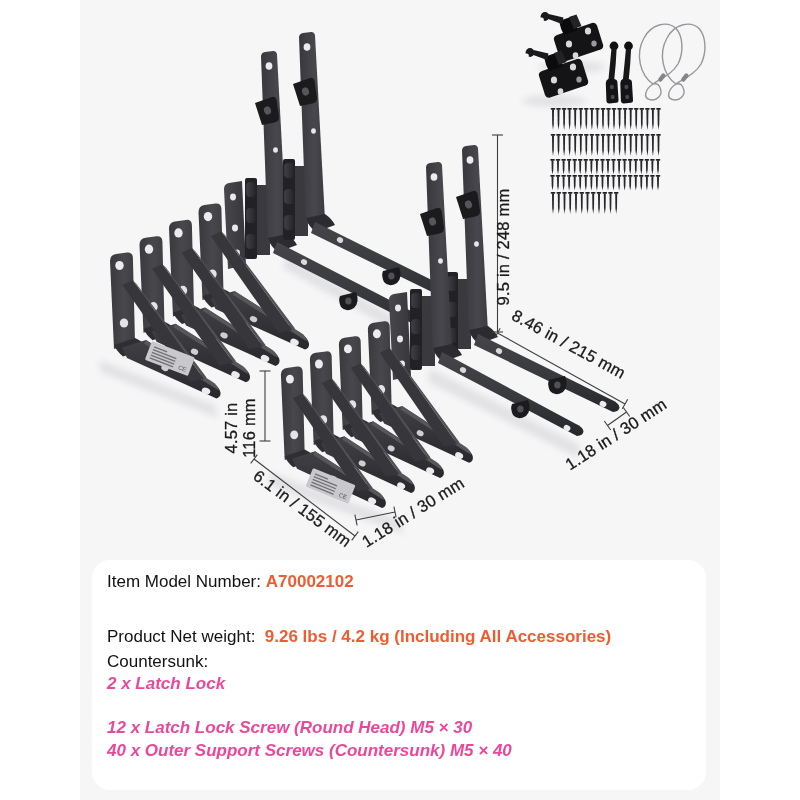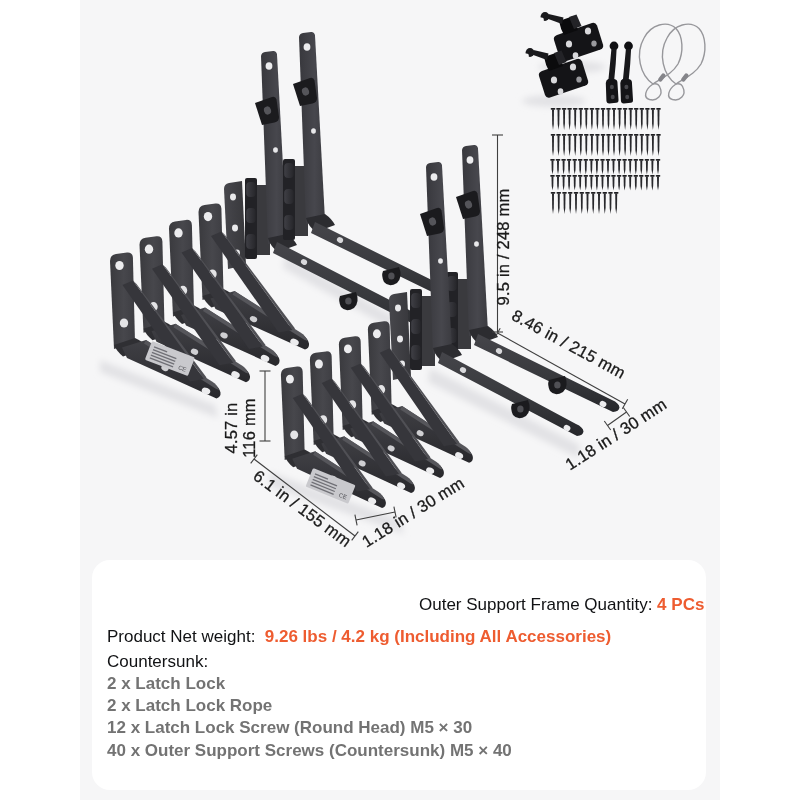--- a/index.html
+++ b/index.html
@@ -1,21 +1,21 @@
 <!DOCTYPE html>
 <html><head><meta charset="utf-8">
 <style>
 html,body{margin:0;padding:0;width:800px;height:800px;background:#ffffff;overflow:hidden;}
 body{font-family:"Liberation Sans",sans-serif;}
 #panel{position:absolute;left:80px;top:0;width:640px;height:800px;background:#f6f6f7;}
 #art{position:absolute;left:0;top:0;}
 #spec{position:absolute;left:92px;top:560px;width:614px;height:230px;background:#ffffff;border-radius:18px;}
 .r{position:absolute;white-space:nowrap;font-size:17px;color:#111214;}
 .o{color:#ee5c30;font-weight:bold;}
-.ol{position:absolute;white-space:nowrap;font-size:17px;font-weight:bold;color:#737373;}
+.ol{position:absolute;white-space:nowrap;font-size:17px;font-weight:bold;color:#ec4899;font-style:italic;}
 </style></head>
 <body>
 <div id="panel"></div>
 <svg id="art" width="800" height="800" viewBox="0 0 800 800" font-family="Liberation Sans,sans-serif">
 <defs>
 <linearGradient id="gleg" x1="0" y1="0" x2="1" y2="0">
  <stop offset="0" stop-color="#3a3a3e"></stop>
         <stop offset="0.55" stop-color="#47474c"></stop>
         <stop offset="1" stop-color="#3d3d42"></stop>
 </linearGradient>
@@ -352,19 +352,18 @@
 <use href="#scr-long" x="576.0" y="192"></use>
 <use href="#scr-long" x="581.8" y="192"></use>
 <use href="#scr-long" x="587.5" y="192"></use>
 <use href="#scr-long" x="593.2" y="192"></use>
 <use href="#scr-long" x="599.0" y="192"></use>
 <use href="#scr-long" x="604.8" y="192"></use>
 <use href="#scr-long" x="610.5" y="192"></use>
 <use href="#scr-long" x="616.2" y="192"></use>
 </svg>
 <div id="spec">
-<div class="r" style="left:327px;top:35px">Outer Support Frame Quantity: <span class="o">4 PCs</span></div>
+    <div class="r" style="left:15px;top:12px">Item Model Number: <span class="o">A70002102</span></div>
 <div class="r" style="left:15px;top:67px">Product Net weight: &nbsp;<span class="o">9.26 lbs / 4.2 kg (Including All Accessories)</span></div>
 <div class="r" style="left:15px;top:92px">Countersunk:</div>
 <div class="ol" style="left:15px;top:114.0px">2 x Latch Lock</div>
-<div class="ol" style="left:15px;top:136.20000000000005px">2 x Latch Lock Rope</div>
 <div class="ol" style="left:15px;top:158.39999999999998px">12 x Latch Lock Screw (Round Head) M5 × 30</div>
 <div class="ol" style="left:15px;top:180.60000000000002px">40 x Outer Support Screws (Countersunk) M5 × 40</div>
   </div>
 </body></html>

